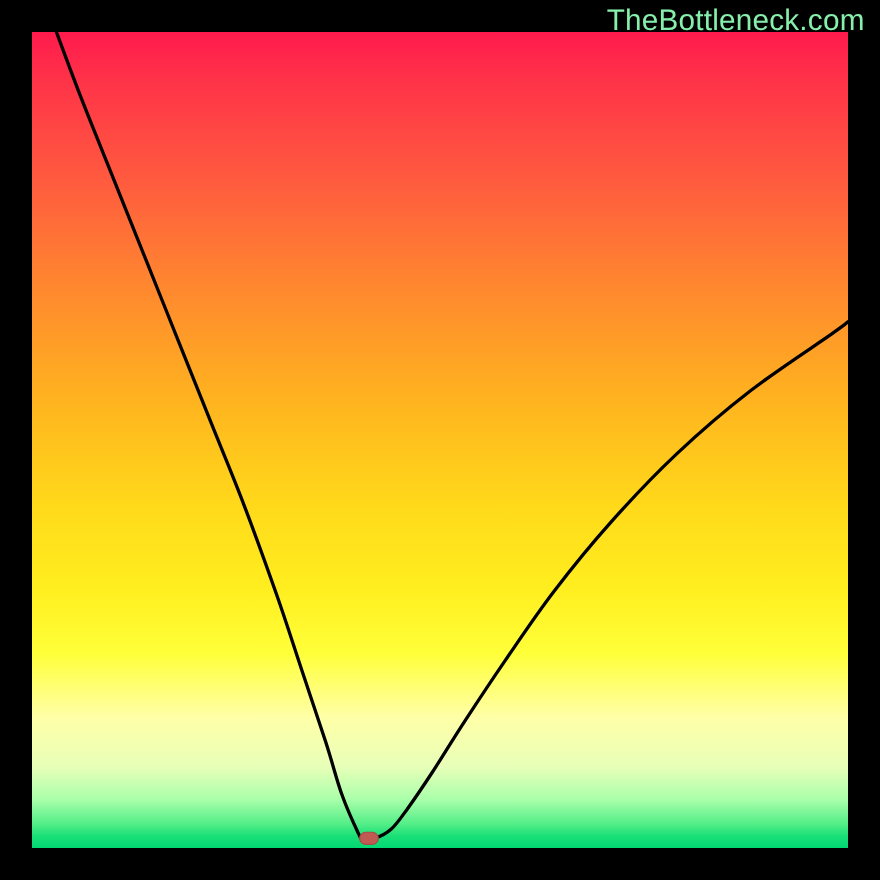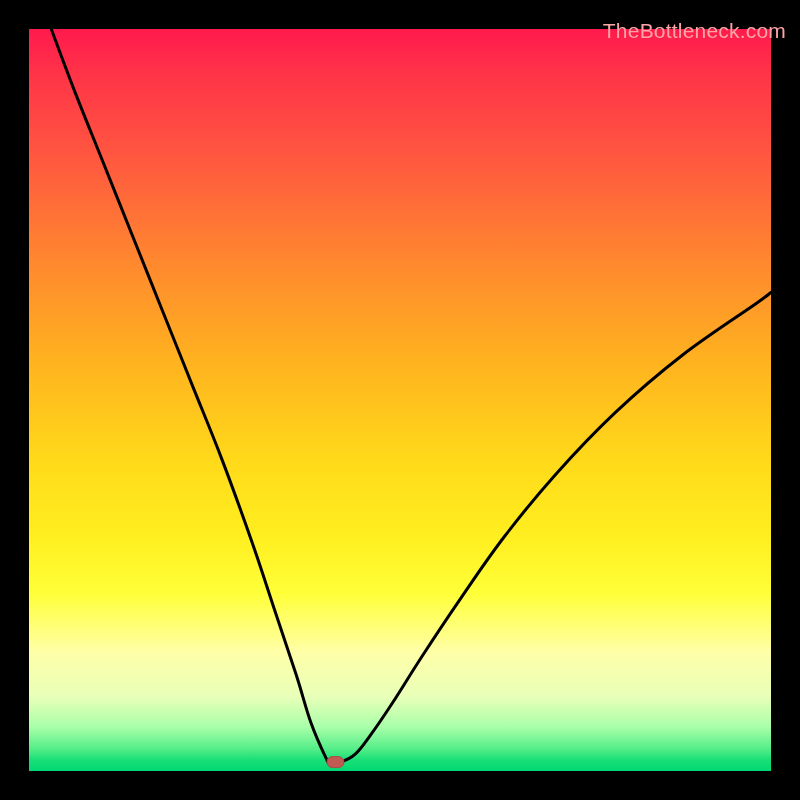--- a/index.html
+++ b/index.html
@@ -48,26 +48,25 @@
   .curve-svg {
     position: absolute;
     inset: 0;
     width: 742px;
     height: 742px;
   }
   .watermark {
     position: absolute;
     top: 3px;
     right: 14px;
-    color: #fca5a5;
-    font-size: 21px;
+    color: #86efac;
+    font-size: 27px;
     font-weight: 500;
     letter-spacing: 0.2px;
     user-select: none;
-    margin-top: 16px;
   }
 </style>
 </head>
 <body>
 
 <div class="frame">
 
   <div class="plot-area">
     <div class="gradient-bg"></div>
 

